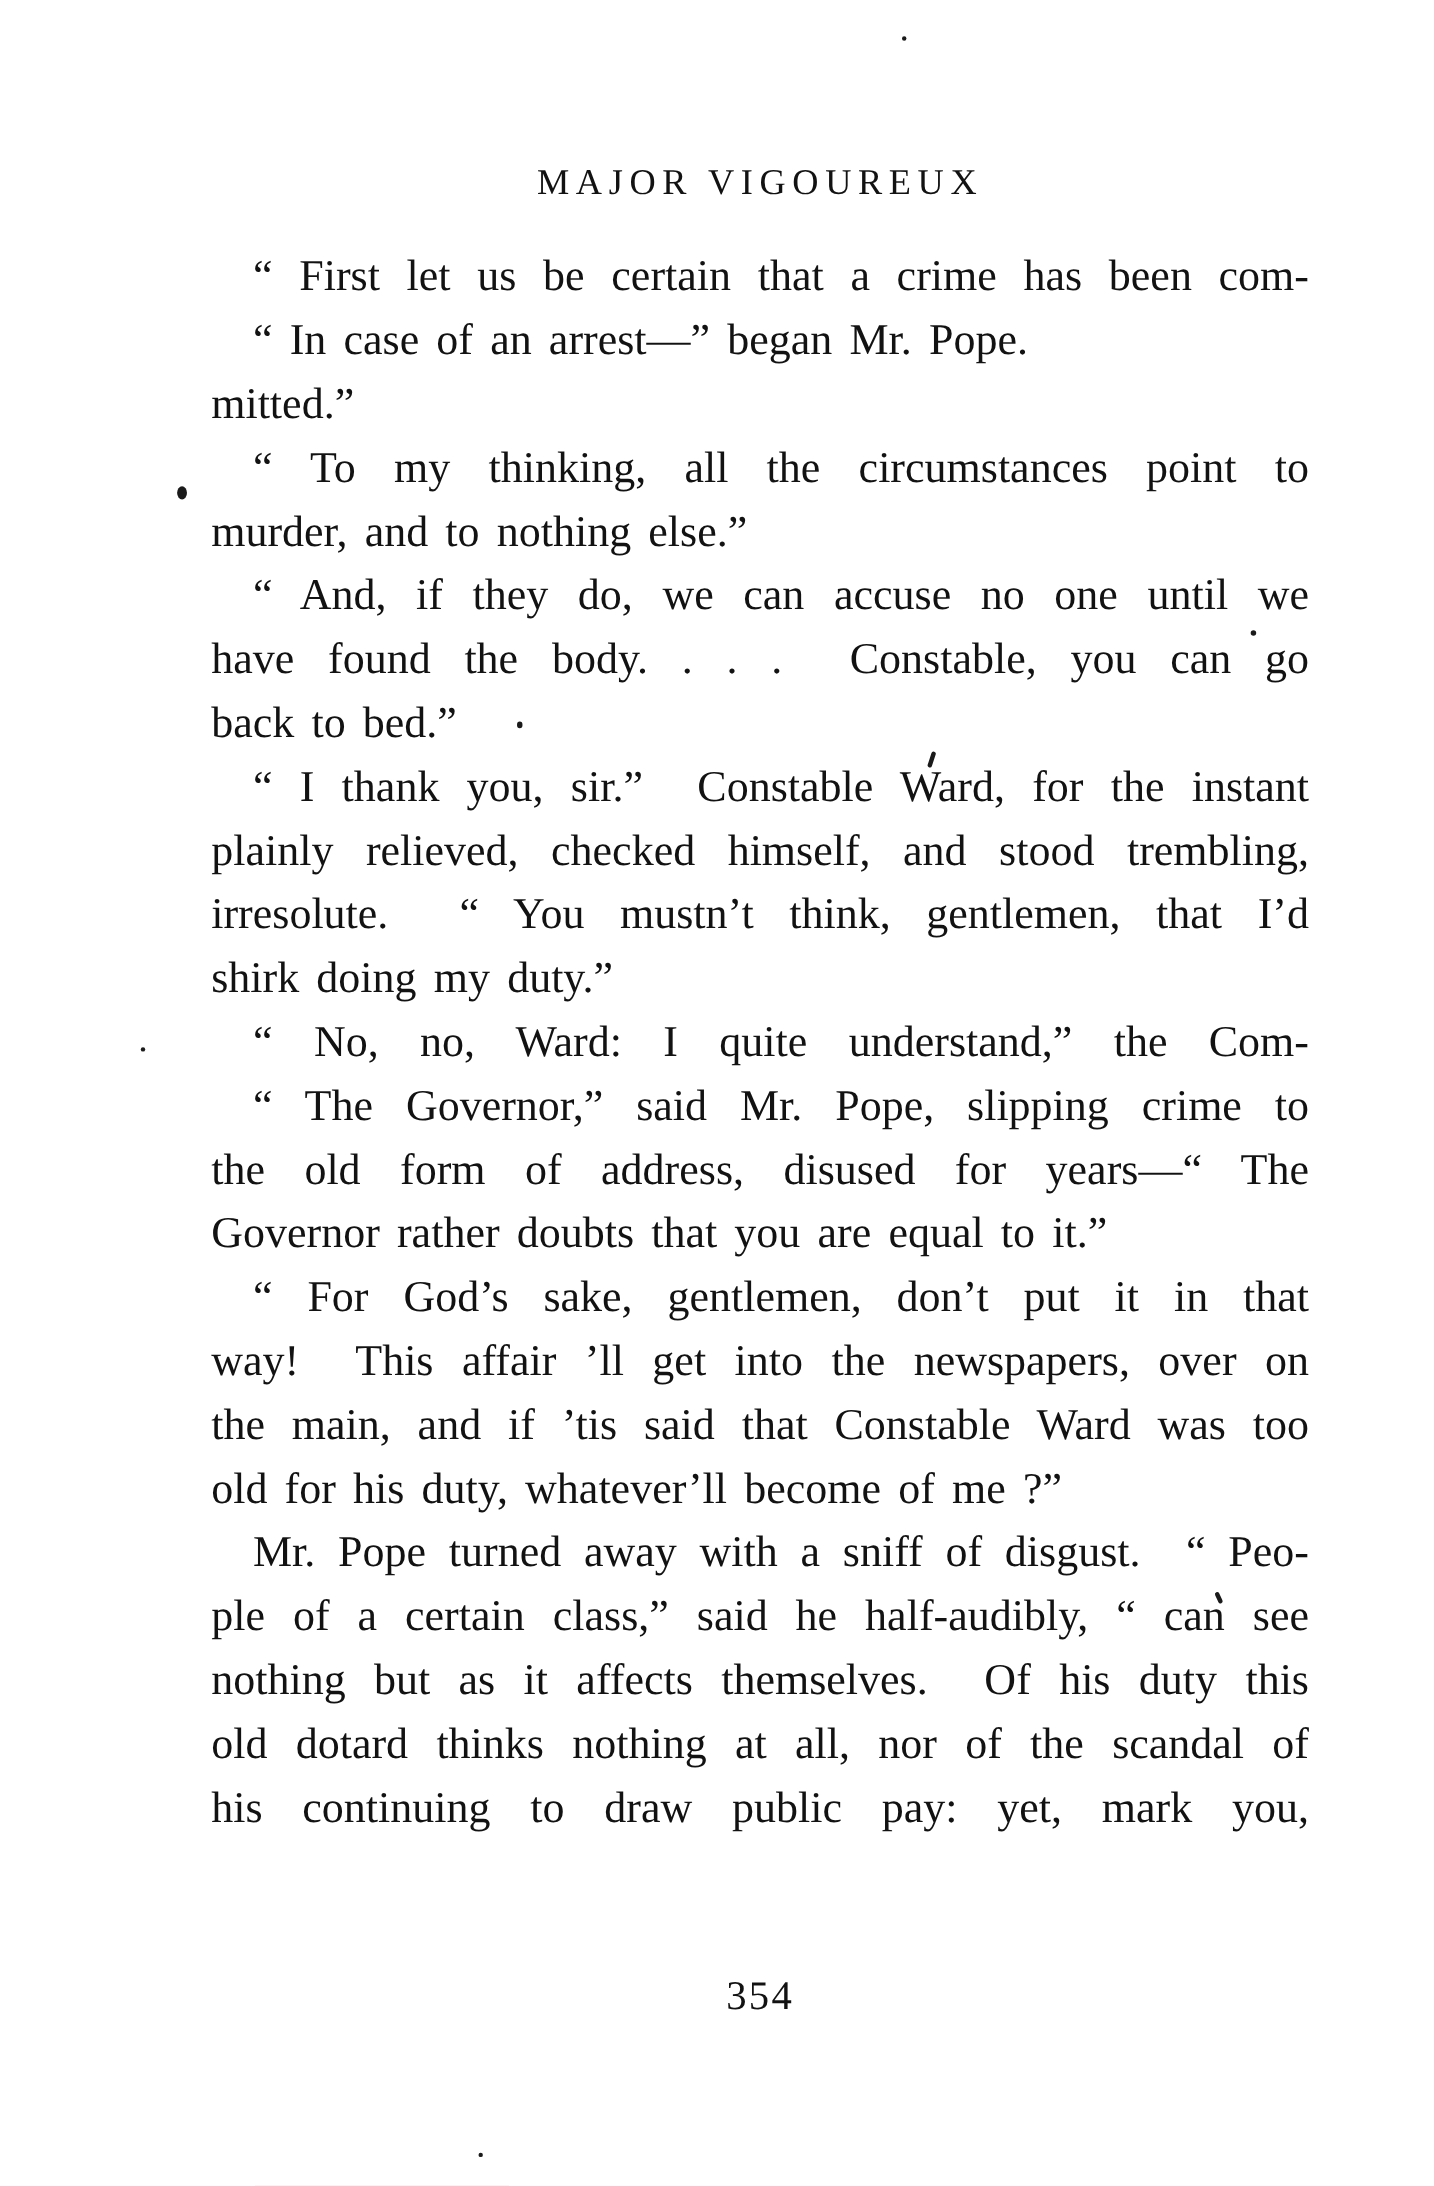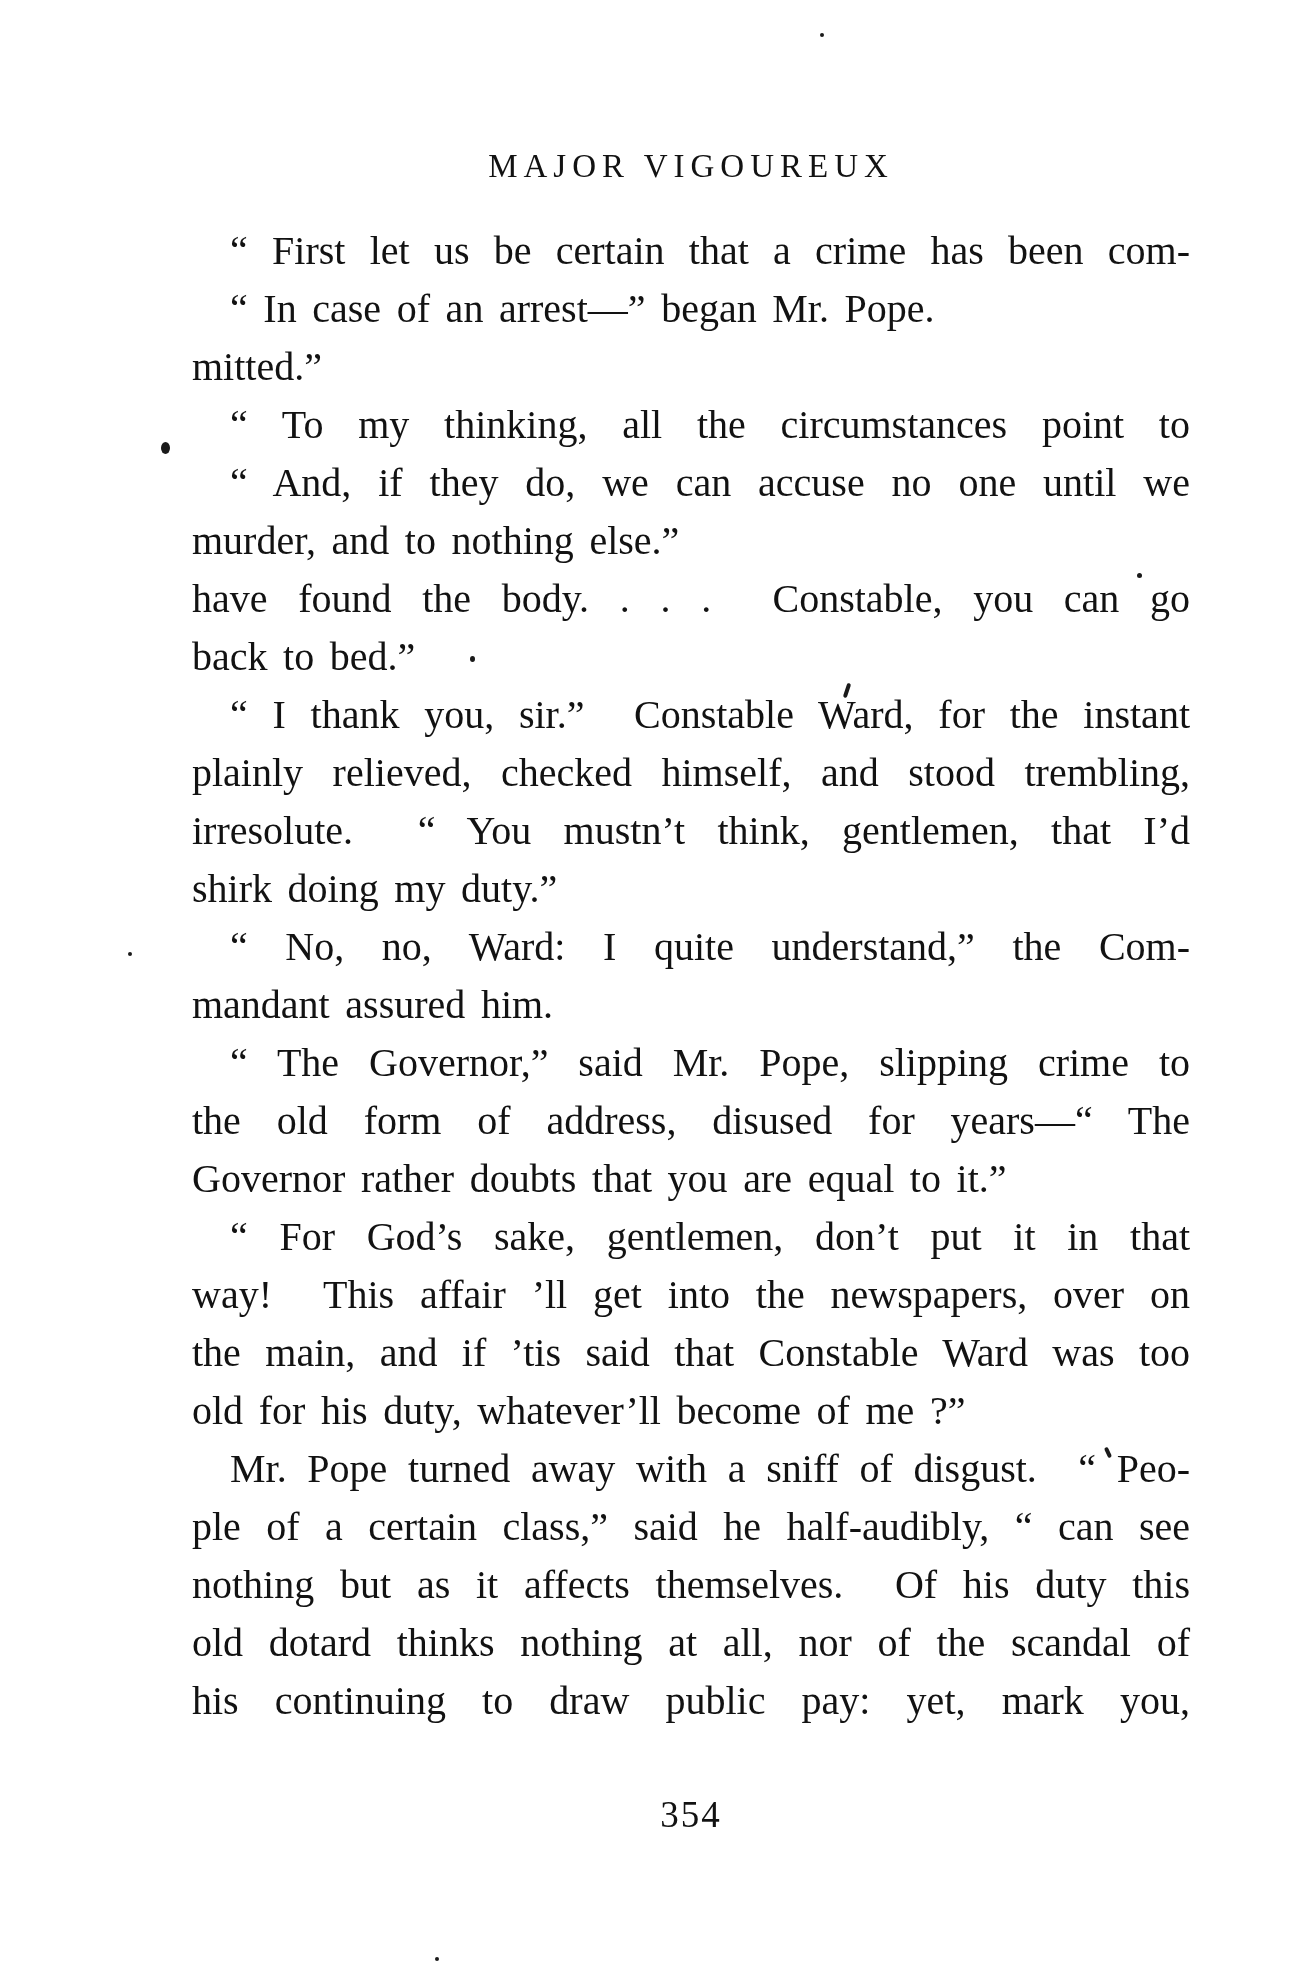--- a/index.html
+++ b/index.html
@@ -56,30 +56,29 @@
 
 <div class="page">
 
   <h1 class="running-head">MAJOR VIGOUREUX</h1>
 
   <div class="body-text" id="body-lines">
       <div class="line just ind">“ First let us be certain that a crime has been com-</div>
       <div class="line ind">“ In case of an arrest—” began Mr. Pope.</div>
       <div class="line">mitted.”</div>
       <div class="line just ind">“ To my thinking, all the circumstances point to</div>
+      <div class="line">murder, and to nothing else.”</div>
       <div class="line just ind">“ And, if they do, we can accuse no one until we</div>
-      <div class="line">murder, and to nothing else.”</div>
       <div class="line just">have found the body. . . .  Constable, you can go</div>
       <div class="line">back to bed.”</div>
       <div class="line just ind">“ I thank you, sir.”  Constable Ward, for the instant</div>
       <div class="line just">plainly relieved, checked himself, and stood trembling,</div>
       <div class="line just">irresolute.  “ You mustn’t think, gentlemen, that I’d</div>
       <div class="line">shirk doing my duty.”</div>
       <div class="line just ind">“ No, no, Ward: I quite understand,” the Com-</div>
-      <div class="line">mandant assured him.</div>
       <div class="line just ind">“ The Governor,” said Mr. Pope, slipping crime to</div>
       <div class="line just">the old form of address, disused for years—“ The</div>
       <div class="line">Governor rather doubts that you are equal to it.”</div>
       <div class="line just ind">“ For God’s sake, gentlemen, don’t put it in that</div>
       <div class="line just">way!  This affair ’ll get into the newspapers, over on</div>
       <div class="line just">the main, and if ’tis said that Constable Ward was too</div>
       <div class="line">old for his duty, whatever’ll become of me ?”</div>
       <div class="line just ind">Mr. Pope turned away with a sniff of disgust.  “ Peo-</div>
       <div class="line just">ple of a certain class,” said he half-audibly, “ can see</div>
       <div class="line just">nothing but as it affects themselves.  Of his duty this</div>

